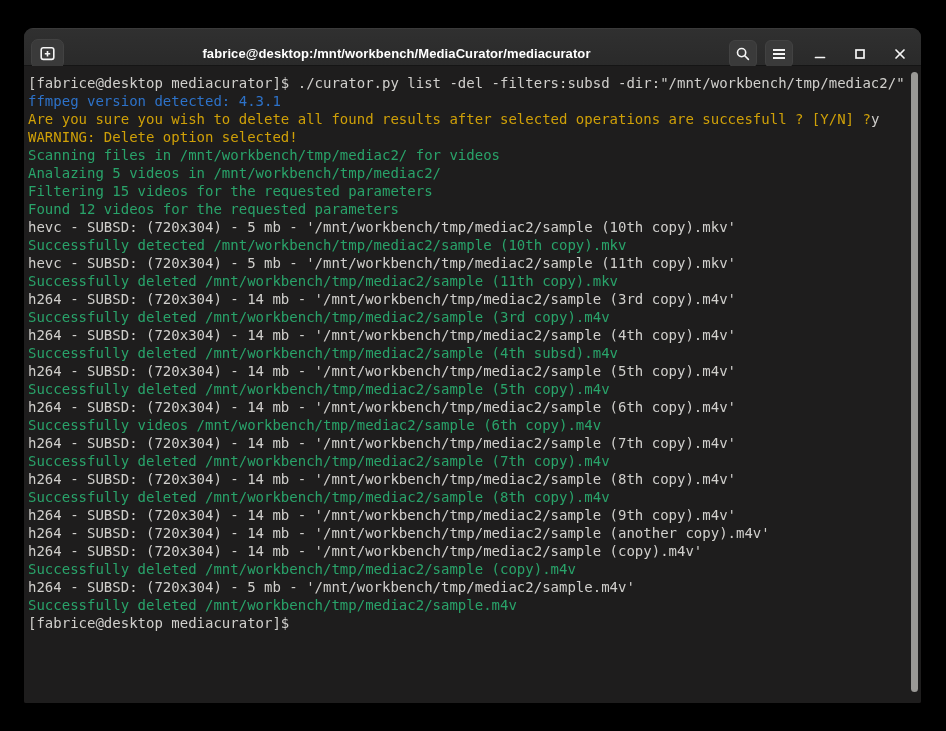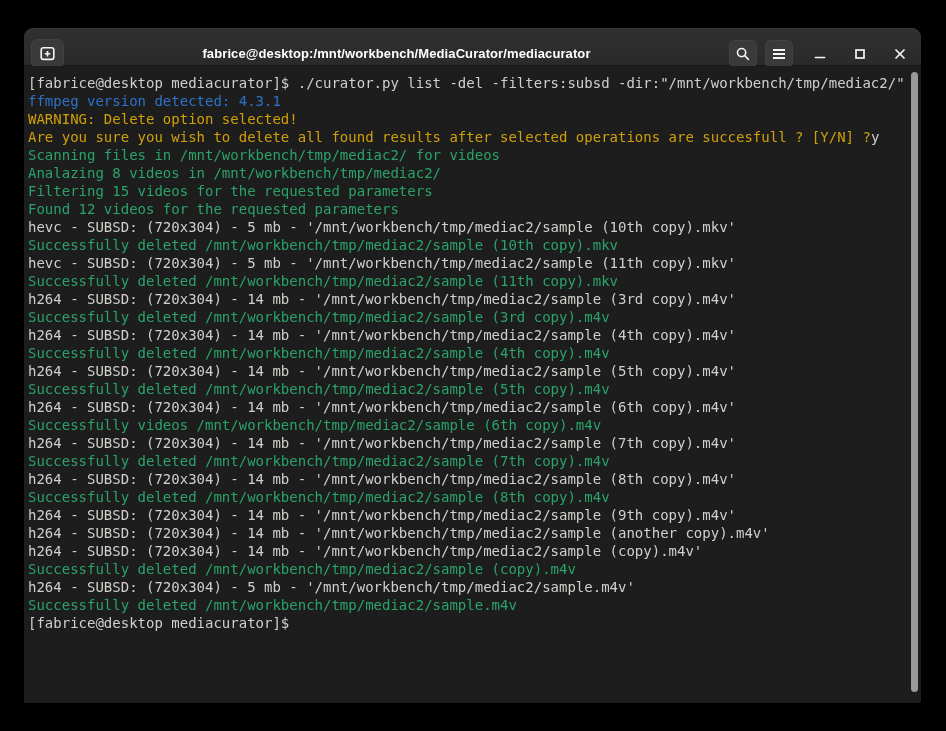--- a/index.html
+++ b/index.html
@@ -125,34 +125,34 @@
           <line x1="2" y1="2" x2="10" y2="10" stroke="#f5f5f5" stroke-width="1.7" stroke-linecap="round"></line>
           <line x1="10" y1="2" x2="2" y2="10" stroke="#f5f5f5" stroke-width="1.7" stroke-linecap="round"></line>
         </svg>
       </span>
     </button>
   </div>
 
   <div class="terminal" id="terminal-output">
       <div class="term-line"><span class="c-fg">[fabrice@desktop mediacurator]$ ./curator.py list -del -filters:subsd -dir:"/mnt/workbench/tmp/mediac2/"</span></div>
       <div class="term-line"><span class="c-blue">ffmpeg version detected: 4.3.1</span></div>
+      <div class="term-line"><span class="c-yellow">Are you sure you wish to delete all found results after selected operations are succesfull ? [Y/N] ?</span><span class="c-fg">y</span></div>
       <div class="term-line"><span class="c-yellow">WARNING: Delete option selected!</span></div>
-      <div class="term-line"><span class="c-yellow">Are you sure you wish to delete all found results after selected operations are succesfull ? [Y/N] ?</span><span class="c-fg">y</span></div>
       <div class="term-line"><span class="c-green">Scanning files in /mnt/workbench/tmp/mediac2/ for videos</span></div>
-      <div class="term-line"><span class="c-green">Analazing 8 videos in /mnt/workbench/tmp/mediac2/</span></div>
+      <div class="term-line"><span class="c-green">Analazing 5 videos in /mnt/workbench/tmp/mediac2/</span></div>
       <div class="term-line"><span class="c-green">Filtering 15 videos for the requested parameters</span></div>
       <div class="term-line"><span class="c-green">Found 12 videos for the requested parameters</span></div>
       <div class="term-line"><span class="c-fg">hevc - SUBSD: (720x304) - 5 mb - '/mnt/workbench/tmp/mediac2/sample (10th copy).mkv'</span></div>
-      <div class="term-line"><span class="c-green">Successfully deleted /mnt/workbench/tmp/mediac2/sample (10th copy).mkv</span></div>
+      <div class="term-line"><span class="c-green">Successfully detected /mnt/workbench/tmp/mediac2/sample (10th copy).mkv</span></div>
       <div class="term-line"><span class="c-fg">hevc - SUBSD: (720x304) - 5 mb - '/mnt/workbench/tmp/mediac2/sample (11th copy).mkv'</span></div>
       <div class="term-line"><span class="c-green">Successfully deleted /mnt/workbench/tmp/mediac2/sample (11th copy).mkv</span></div>
       <div class="term-line"><span class="c-fg">h264 - SUBSD: (720x304) - 14 mb - '/mnt/workbench/tmp/mediac2/sample (3rd copy).m4v'</span></div>
       <div class="term-line"><span class="c-green">Successfully deleted /mnt/workbench/tmp/mediac2/sample (3rd copy).m4v</span></div>
       <div class="term-line"><span class="c-fg">h264 - SUBSD: (720x304) - 14 mb - '/mnt/workbench/tmp/mediac2/sample (4th copy).m4v'</span></div>
-      <div class="term-line"><span class="c-green">Successfully deleted /mnt/workbench/tmp/mediac2/sample (4th copy).m4v</span></div>
+      <div class="term-line"><span class="c-green">Successfully deleted /mnt/workbench/tmp/mediac2/sample (4th subsd).m4v</span></div>
       <div class="term-line"><span class="c-fg">h264 - SUBSD: (720x304) - 14 mb - '/mnt/workbench/tmp/mediac2/sample (5th copy).m4v'</span></div>
       <div class="term-line"><span class="c-green">Successfully deleted /mnt/workbench/tmp/mediac2/sample (5th copy).m4v</span></div>
       <div class="term-line"><span class="c-fg">h264 - SUBSD: (720x304) - 14 mb - '/mnt/workbench/tmp/mediac2/sample (6th copy).m4v'</span></div>
       <div class="term-line"><span class="c-green">Successfully videos /mnt/workbench/tmp/mediac2/sample (6th copy).m4v</span></div>
       <div class="term-line"><span class="c-fg">h264 - SUBSD: (720x304) - 14 mb - '/mnt/workbench/tmp/mediac2/sample (7th copy).m4v'</span></div>
       <div class="term-line"><span class="c-green">Successfully deleted /mnt/workbench/tmp/mediac2/sample (7th copy).m4v</span></div>
       <div class="term-line"><span class="c-fg">h264 - SUBSD: (720x304) - 14 mb - '/mnt/workbench/tmp/mediac2/sample (8th copy).m4v'</span></div>
       <div class="term-line"><span class="c-green">Successfully deleted /mnt/workbench/tmp/mediac2/sample (8th copy).m4v</span></div>
       <div class="term-line"><span class="c-fg">h264 - SUBSD: (720x304) - 14 mb - '/mnt/workbench/tmp/mediac2/sample (9th copy).m4v'</span></div>
       <div class="term-line"><span class="c-fg">h264 - SUBSD: (720x304) - 14 mb - '/mnt/workbench/tmp/mediac2/sample (another copy).m4v'</span></div>

